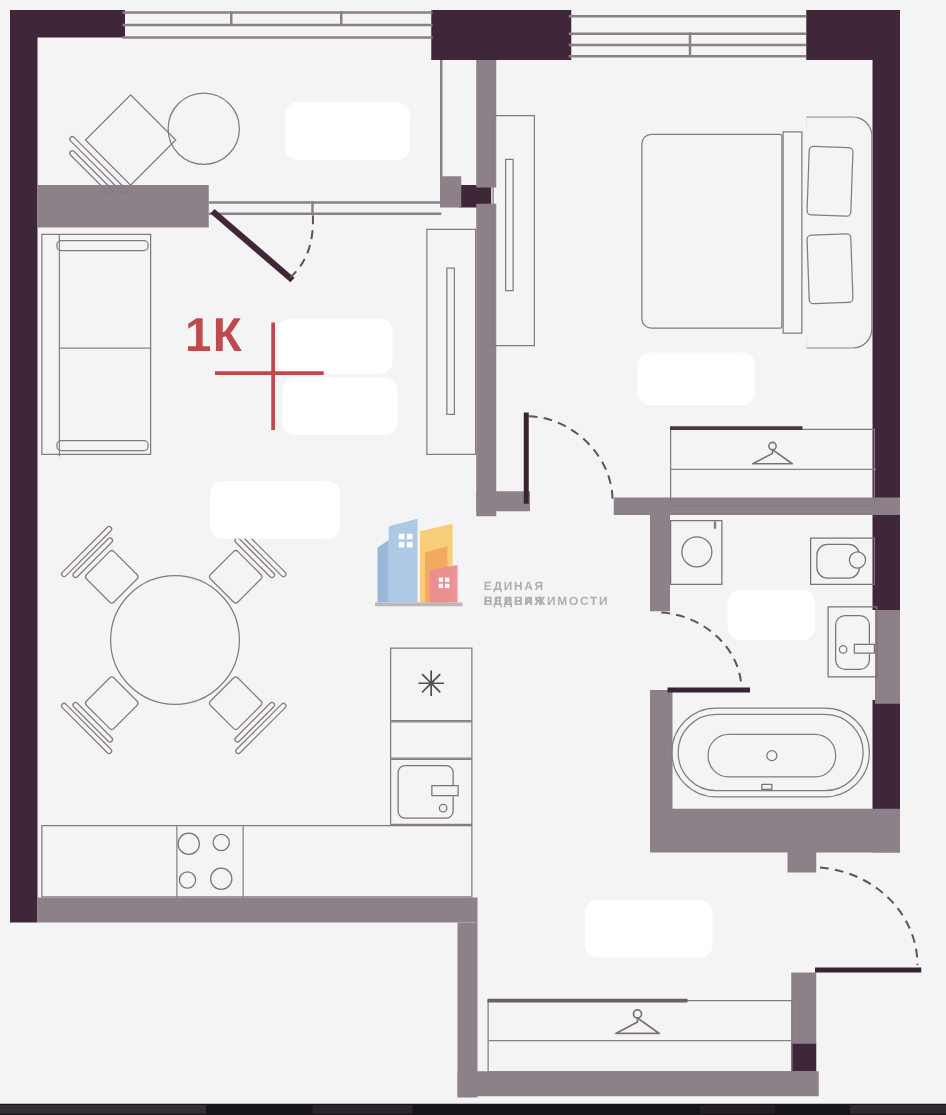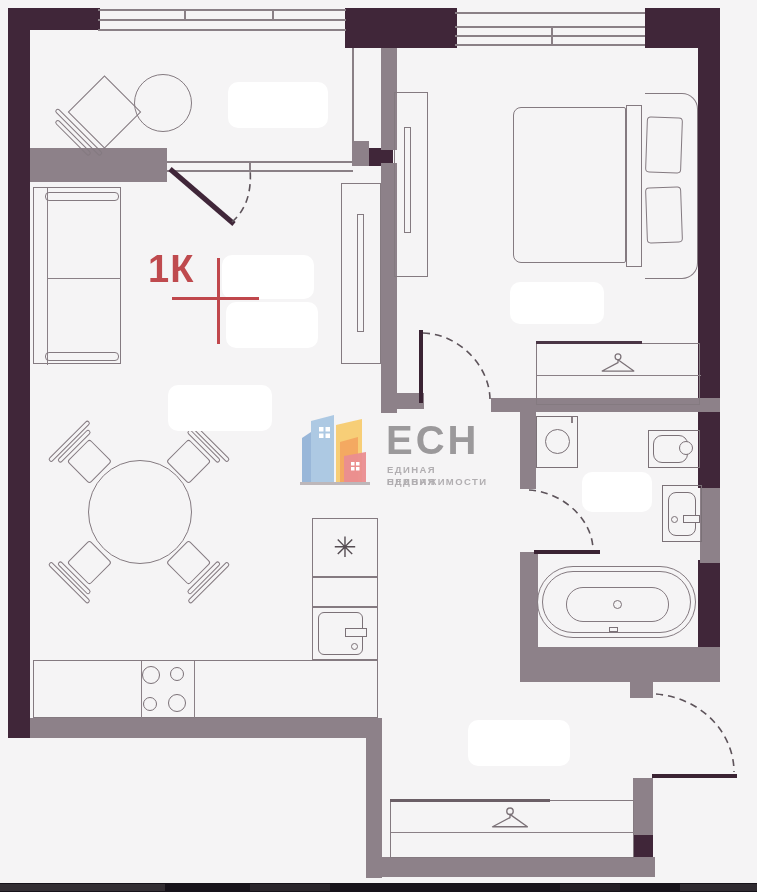--- a/index.html
+++ b/index.html
@@ -199,21 +199,20 @@
         <rect x="27.5" y="27.5" width="4.5" height="4.5" fill="#fff"></rect>
       <polygon points="38,19 64,13 64,76 38,76" fill="#f7cb70" opacity="0.95"></polygon>
       <polygon points="42,36 60,31 60,76 42,76" fill="#f3a660" opacity="0.95"></polygon>
       <polygon points="46,50 68,46 68,76 46,76" fill="#ea8d90" opacity="0.95"></polygon>
       <rect x="53" y="56" width="3.5" height="3.5" fill="#fff"></rect>
         <rect x="58" y="56" width="3.5" height="3.5" fill="#fff"></rect>
       <rect x="53" y="61" width="3.5" height="3.5" fill="#fff"></rect>
         <rect x="58" y="61" width="3.5" height="3.5" fill="#fff"></rect>
       <rect x="2" y="76" width="70" height="3" fill="#bdb7ba"></rect>
     </svg>
-    <div class="logo-name" style="position:absolute;left:88px;top:16px;">ЕСН</div>
     <div class="logo-tag" style="position:absolute;left:89px;top:60px;">ЕДИНАЯ ЕДИНАЯ</div>
     <div class="logo-tag" style="position:absolute;left:89px;top:72px;">НЕДВИЖИМОСТИ</div>
   </div>
 
   <svg class="a" style="left:0;top:0;" width="757" height="892" viewBox="0 0 757 892">
     <line x1="170" y1="169" x2="234" y2="224" stroke="#402639" stroke-width="5"></line>
     <path d="M232,222 Q253,204 250,168" fill="none" stroke="#5d535a" stroke-width="1.6" stroke-dasharray="7 5"></path>
     <path d="M423,333 C459,334 490,366 490,400" fill="none" stroke="#5d535a" stroke-width="1.6" stroke-dasharray="7 5"></path>
     <path d="M529,490 C563,492 592,519 593,549" fill="none" stroke="#5d535a" stroke-width="1.6" stroke-dasharray="7 5"></path>
     <path d="M656,694 C702,698 734,733 734,772" fill="none" stroke="#5d535a" stroke-width="1.6" stroke-dasharray="7 5"></path>

